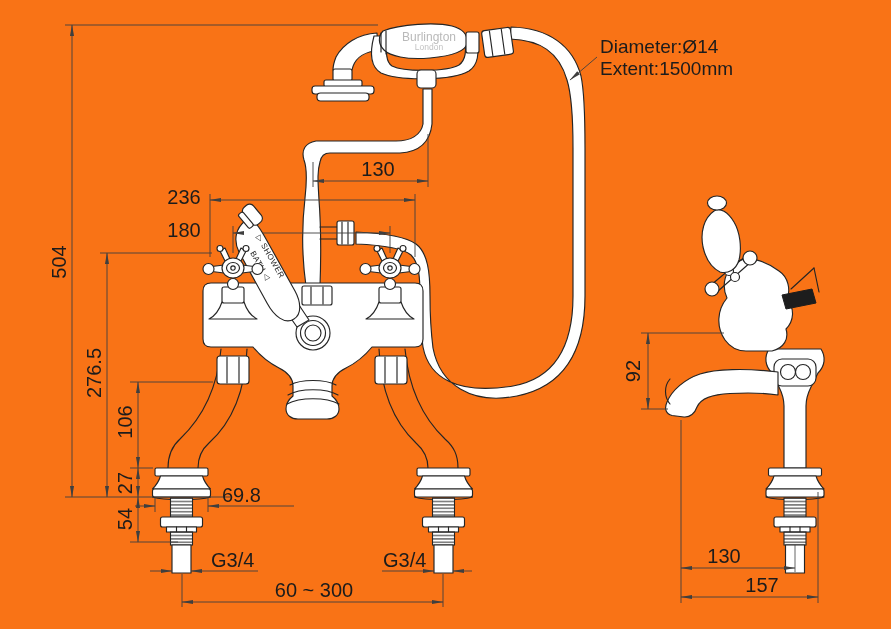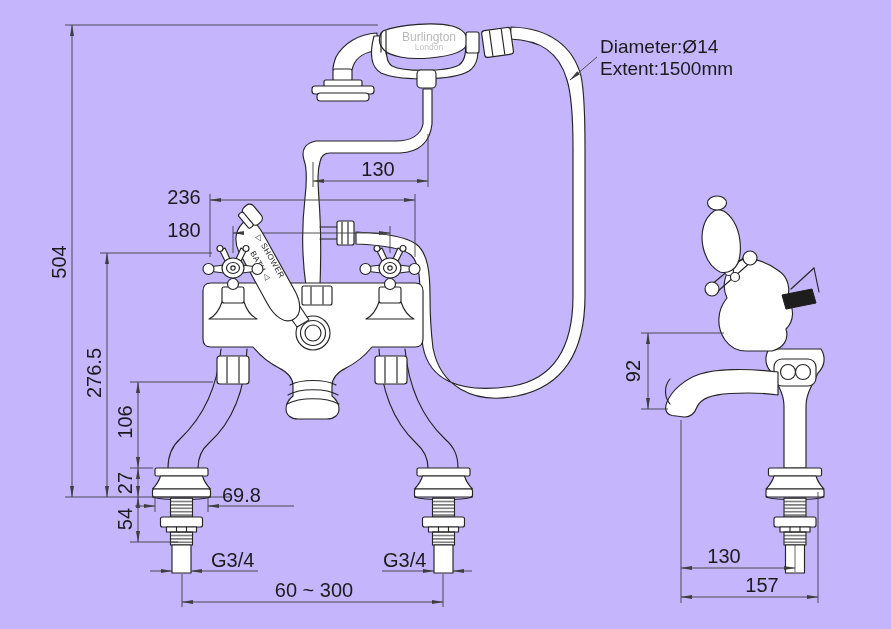--- a/index.html
+++ b/index.html
@@ -1,16 +1,16 @@
 <!DOCTYPE html>
 <html><head>
 <meta charset="utf-8">
 <style>
   html,body{margin:0;padding:0;background:#fff;}
-  .sheet{width:891px;height:629px;position:relative;background:#c4b5fd;overflow:hidden;}
+  .sheet{width:891px;height:629px;position:relative;background:#f97316;overflow:hidden;}
   svg{display:block;}
   svg text{font-family:"Liberation Sans","DejaVu Sans",sans-serif;fill:#1c1c1c;}
   .dim-text{font-size:20px;}
   .ann-text{font-size:19px;}
   .brand-text{font-size:12px;fill:#b9b9b9;}
   .brand-sub{font-size:8.5px;fill:#c2c2c2;}
   .lever-text{font-size:8px;fill:#1c1c1c;letter-spacing:0.5px;}
   .outline{stroke:#252525;stroke-width:1.15;fill:none;stroke-linecap:round;stroke-linejoin:round;}
   .solid{stroke:#252525;stroke-width:1.15;fill:#ffffff;stroke-linejoin:round;}
   .dim{stroke:#3f3f3f;stroke-width:0.9;fill:none;}

